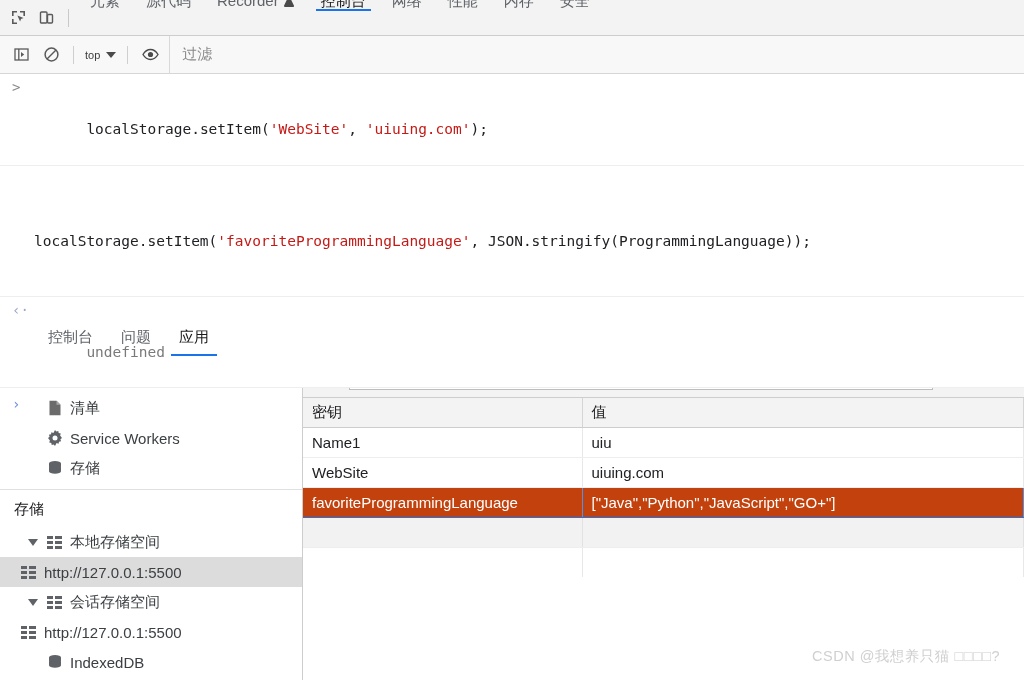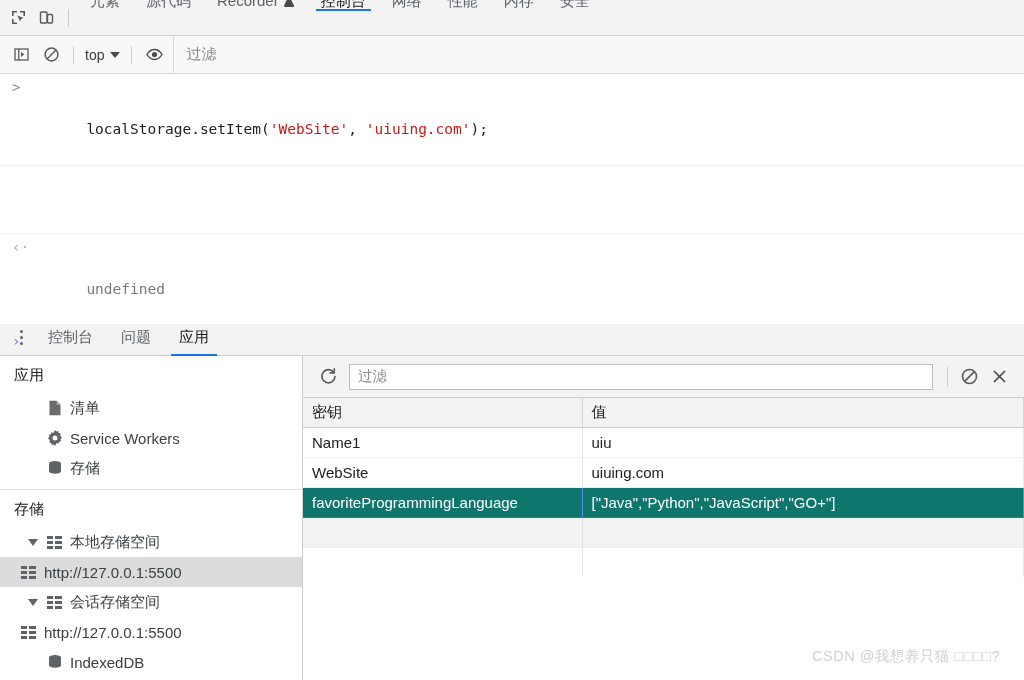--- a/index.html
+++ b/index.html
@@ -49,21 +49,21 @@
     padding-left: 6px;
   }
   .ct-btn {
     width: 30px; height: 28px;
     display: flex; align-items: center; justify-content: center;
     color: #5a5a5a; flex:none;
   }
   .ct-sep { width:1px; height:18px; background:#cfcfcf; margin:0 7px; flex:none; }
   .ctx-select {
     display:flex; align-items:center; gap:6px;
-    font-size: 14px; color: #3c3c3c; padding: 0 4px;
+    font-size: 11px; color: #3c3c3c; padding: 0 4px;
   }
   .caret { width:0;height:0;border-left:5px solid transparent;border-right:5px solid transparent;border-top:6px solid #4a4a4a; }
   .console-filter {
     flex: 1; height: 38px; display:flex; align-items:center;
     border-left: 1px solid #d9d9d9;
     padding-left: 12px;
     font-size: 15px; color: #8a8a8a;
     margin-left: 4px;
   }
 
@@ -167,21 +167,21 @@
     border-bottom:1px solid #cdcdcd;
     border-right:1px solid #d5d5d5;
   }
   .tbl td {
     font-size:15px; color:#202124;
     height:30px; padding: 0 0 0 9px;
     border-bottom:1px solid #eeeeee;
     border-right:1px solid #e8e8e8;
     white-space:nowrap; overflow:hidden; text-overflow:ellipsis;
   }
-  tr.sel td { background:#0f766e; color:#ffffff; border-bottom-color:#1a73e8; border-right-color:#4f92ec;margin-left:24px; }
+  tr.sel td { background:#c2410c; color:#ffffff; border-bottom-color:#1a73e8; border-right-color:#4f92ec;margin-left:24px; }
   tr.empty td { background:#f2f2f2; border-right-color:#e2e2e2; }
   tr.blank td { background:#ffffff; border-bottom:none; }
   .col-key { width: 279px; }
 
   
   .watermark {
     position:absolute; right: 24px; bottom: 14px;
     font-size: 14.5px; color: #d0d0d0;
     letter-spacing: 0.5px; white-space:nowrap;
     pointer-events:none;
@@ -274,20 +274,21 @@
 
   <div class="console-body">
 
     <div class="cline grp">
       <span class="cmarker m-in">&gt;</span>
       <span><span>localStorage.setItem(</span><span class="str">'WebSite'</span><span>, </span><span class="str">'uiuing.com'</span><span>);</span></span>
     </div>
 
     <div class="cline grp multiline">
       <span class="cmarker m-in"></span>
+      <div><span>localStorage.setItem(</span><span class="str">'favoriteProgrammingLanguage'</span><span>, JSON.stringify(ProgrammingLanguage));</span></div>
     </div>
 
     <div class="cline res-row">
       <span class="cmarker m-out">‹·</span>
       <span class="res-txt">undefined</span>
     </div>
 
     <div class="cline prompt-row">
       <span class="cmarker m-prompt" style="top:6px">›</span>
     </div>

